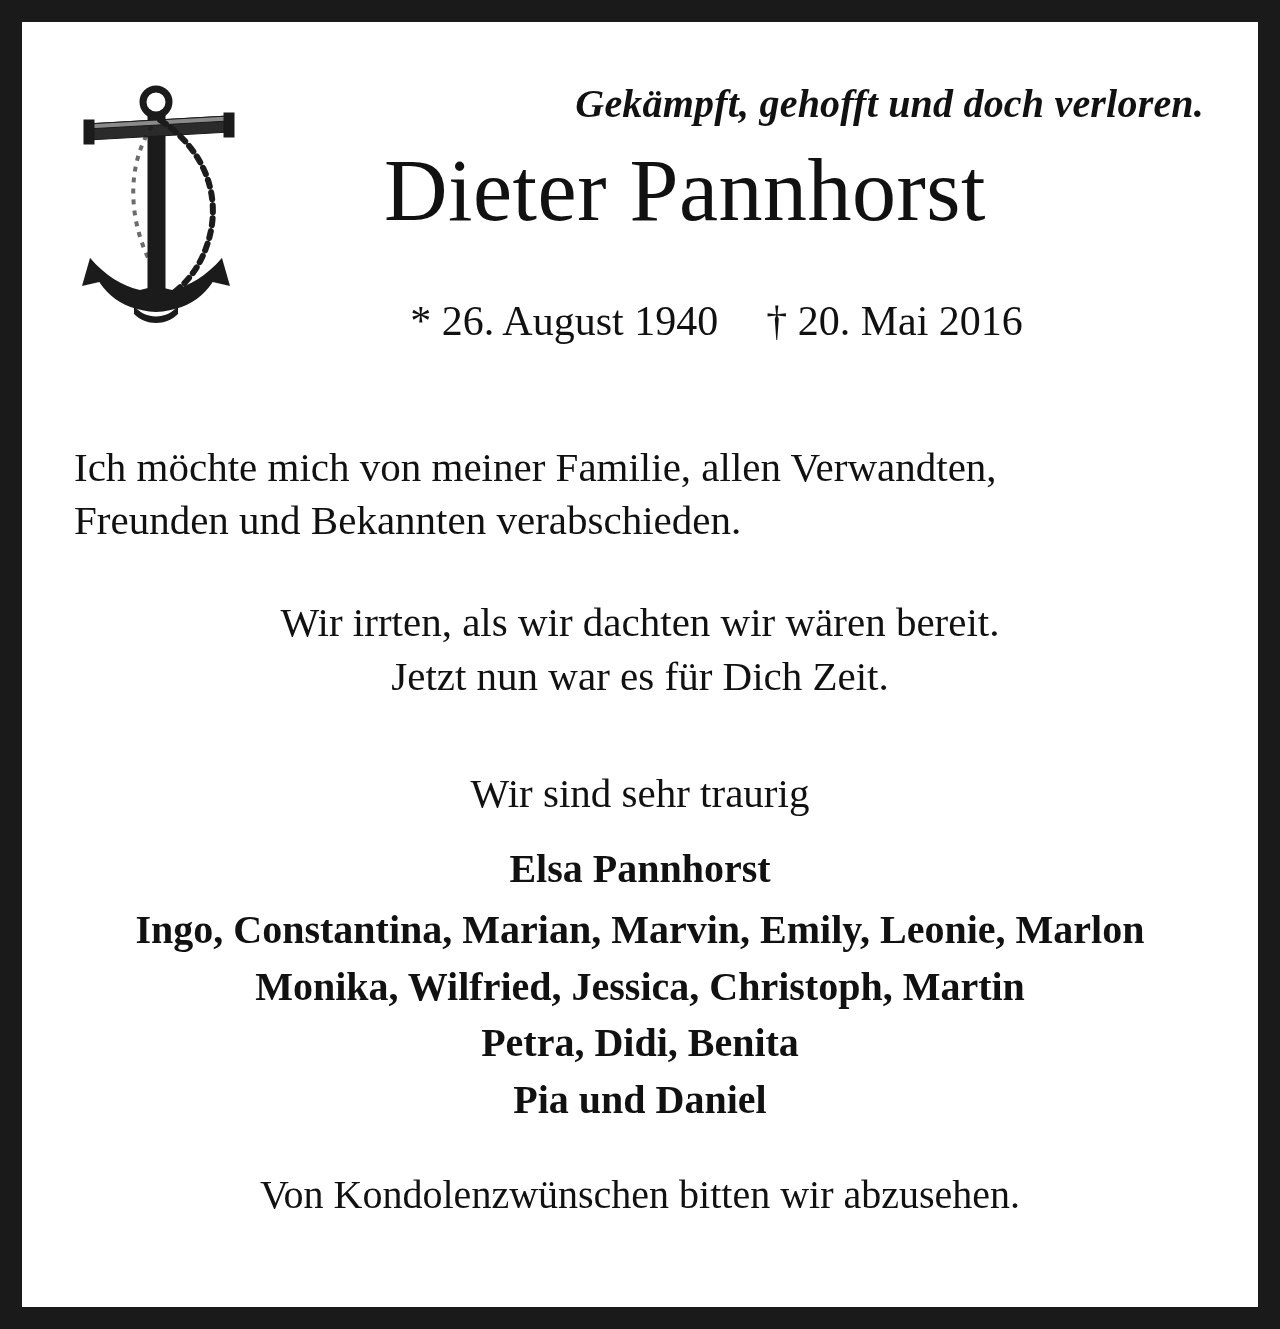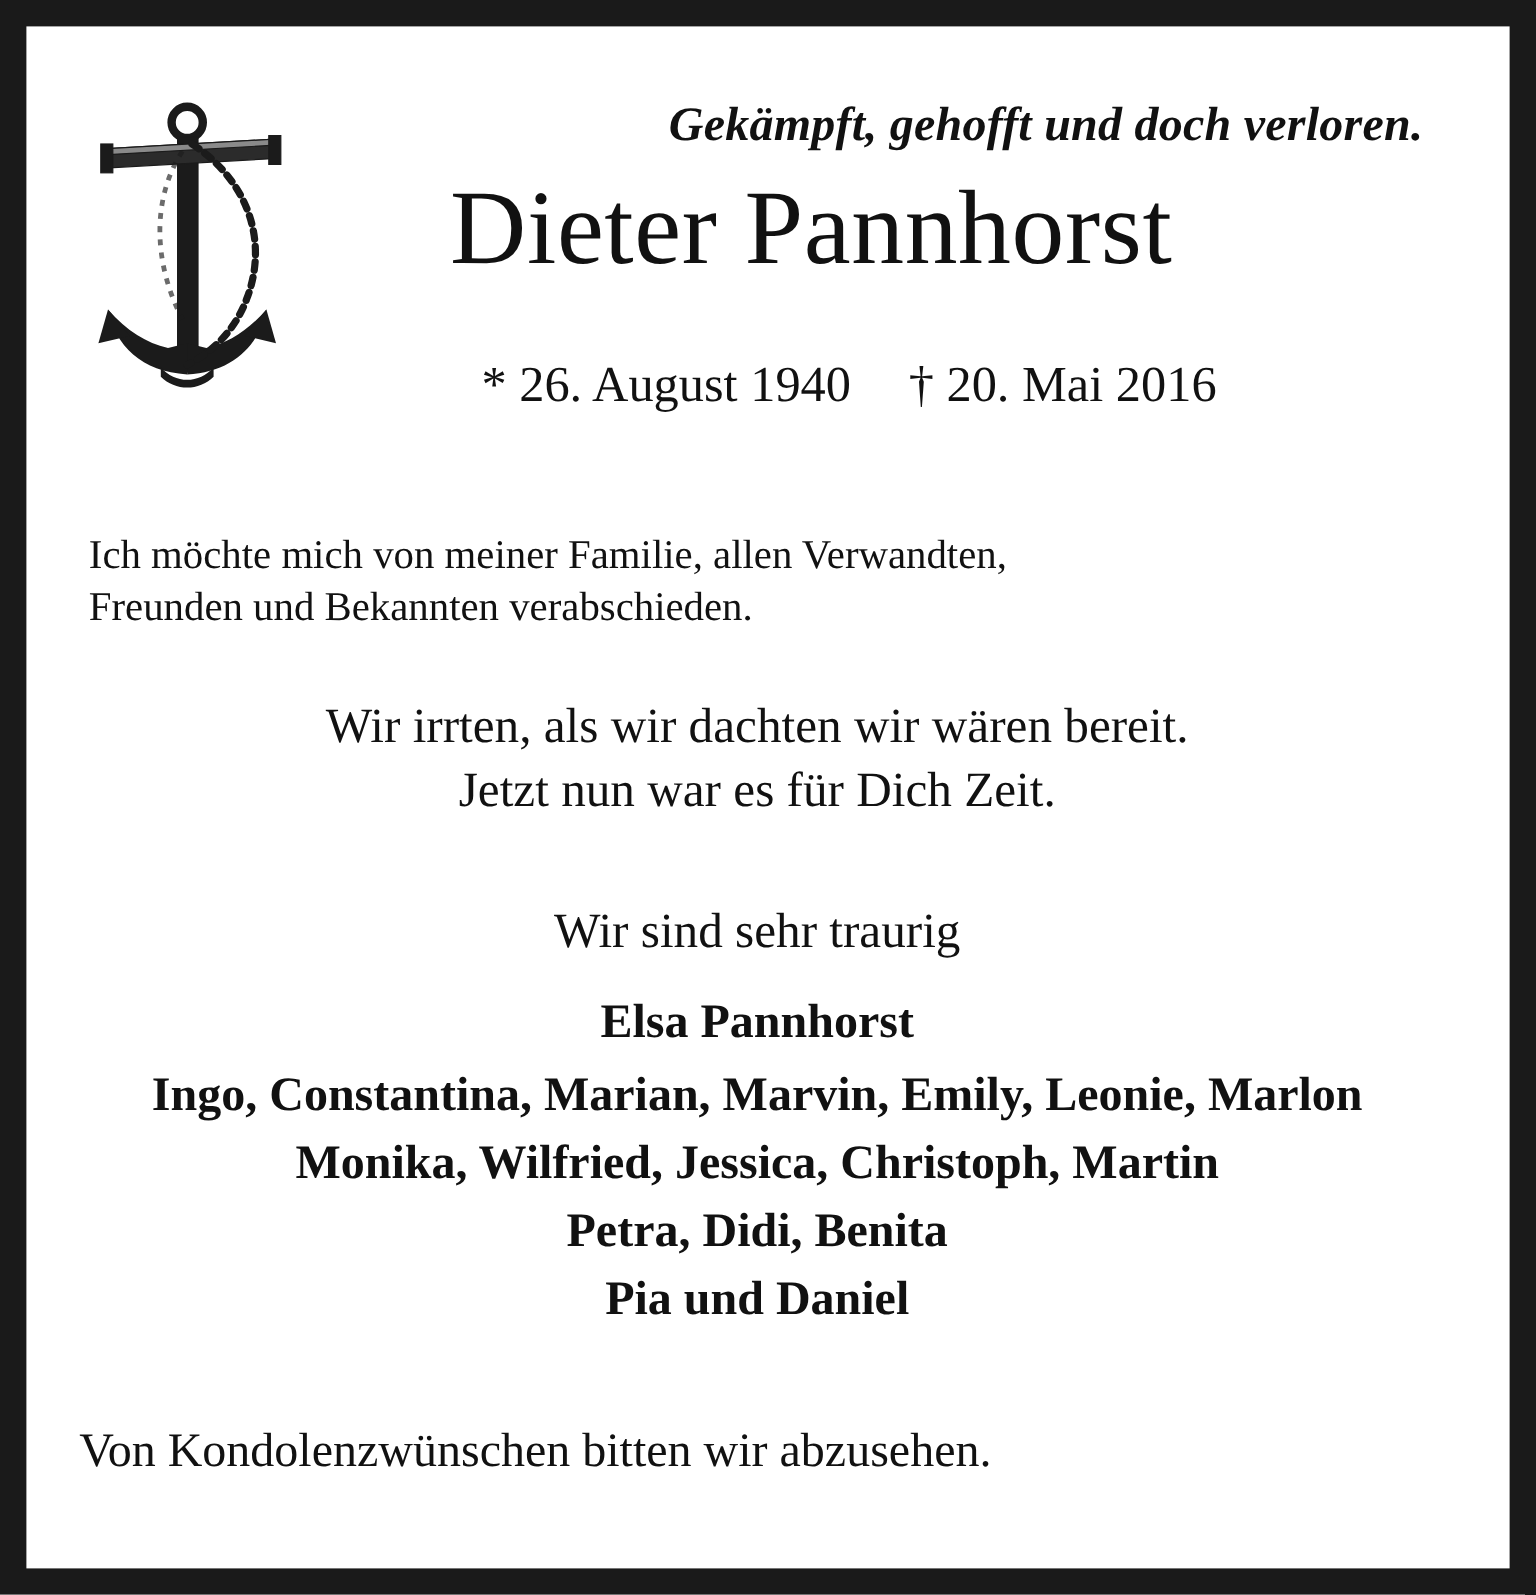--- a/index.html
+++ b/index.html
@@ -20,21 +20,21 @@
     height: 1329px;
     background: #1a1a1a;
     padding: 22px;
   }
   .inner {
     box-sizing: border-box;
     width: 100%;
     height: 100%;
     background: #ffffff;
     position: relative;
-    padding: 40px 62px 30px 44px;
+    padding: 40px 44px 30px 44px;
     overflow: hidden;
   }
   .motto {
     text-align: right;
     font-style: italic;
     font-weight: bold;
     font-size: 40px;
     letter-spacing: 0.2px;
     margin: 18px 10px 0 0;
     color: #111;
@@ -59,21 +59,21 @@
   }
   .anchor-wrap {
     position: absolute;
     left: 34px;
     top: 58px;
     width: 200px;
     height: 260px;
   }
   .para-left {
     text-align: center;
-    font-size: 34px;
+    font-size: 41px;
     line-height: 1.28;
     margin-top: 48px;
   }
   .para-left .l1, .para-left .l2 {
     display: block;
     text-align: left;
     padding-left: 8px;
   }
   .verse {
     margin-top: 50px;
@@ -90,22 +90,22 @@
   .family {
     margin-top: 24px;
     text-align: center;
     font-weight: bold;
     font-size: 40px;
     line-height: 1.42;
   }
   .family .row { display: block; }
   .family .row:first-child { margin-bottom: 4px; }
   .closing {
-    margin-top: 68px;
-    text-align: left;
+    margin-top: 36px;
+    text-align: center;
     font-size: 40px;
     line-height: 1.5;
   }
   .closing span { display: block; }
 </style>
 </head>
 <body>
 
 <div class="obituary">
   <div class="inner">

